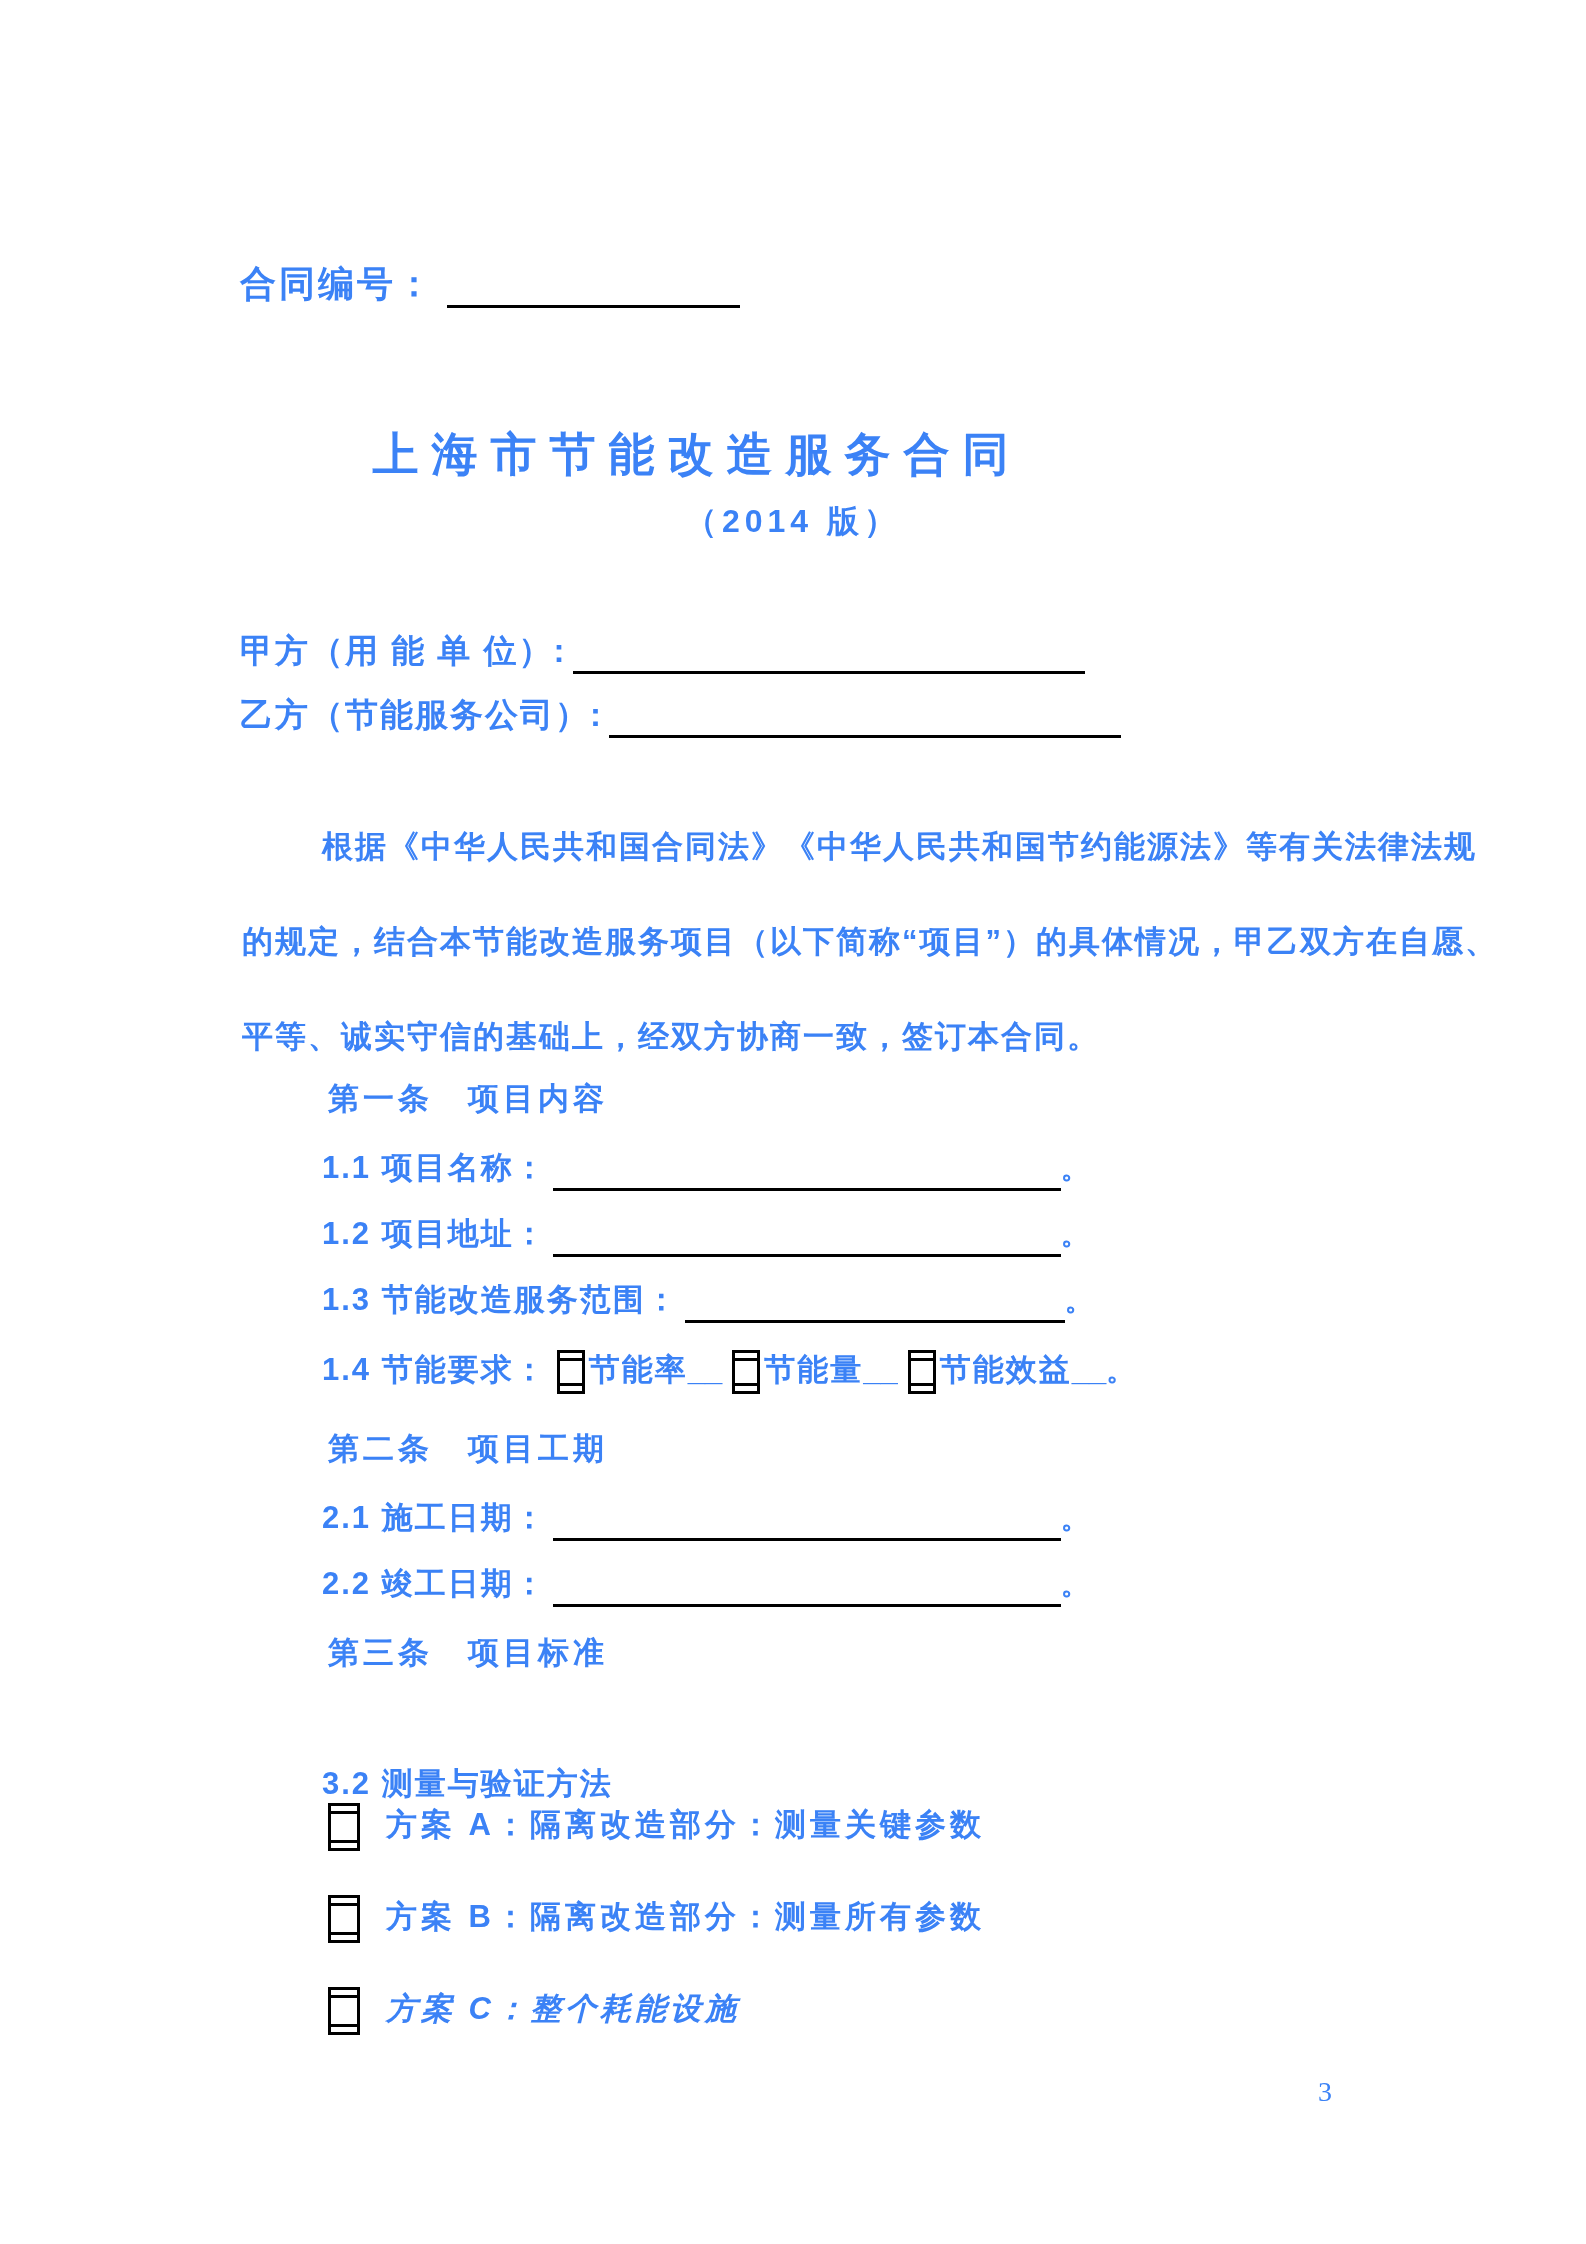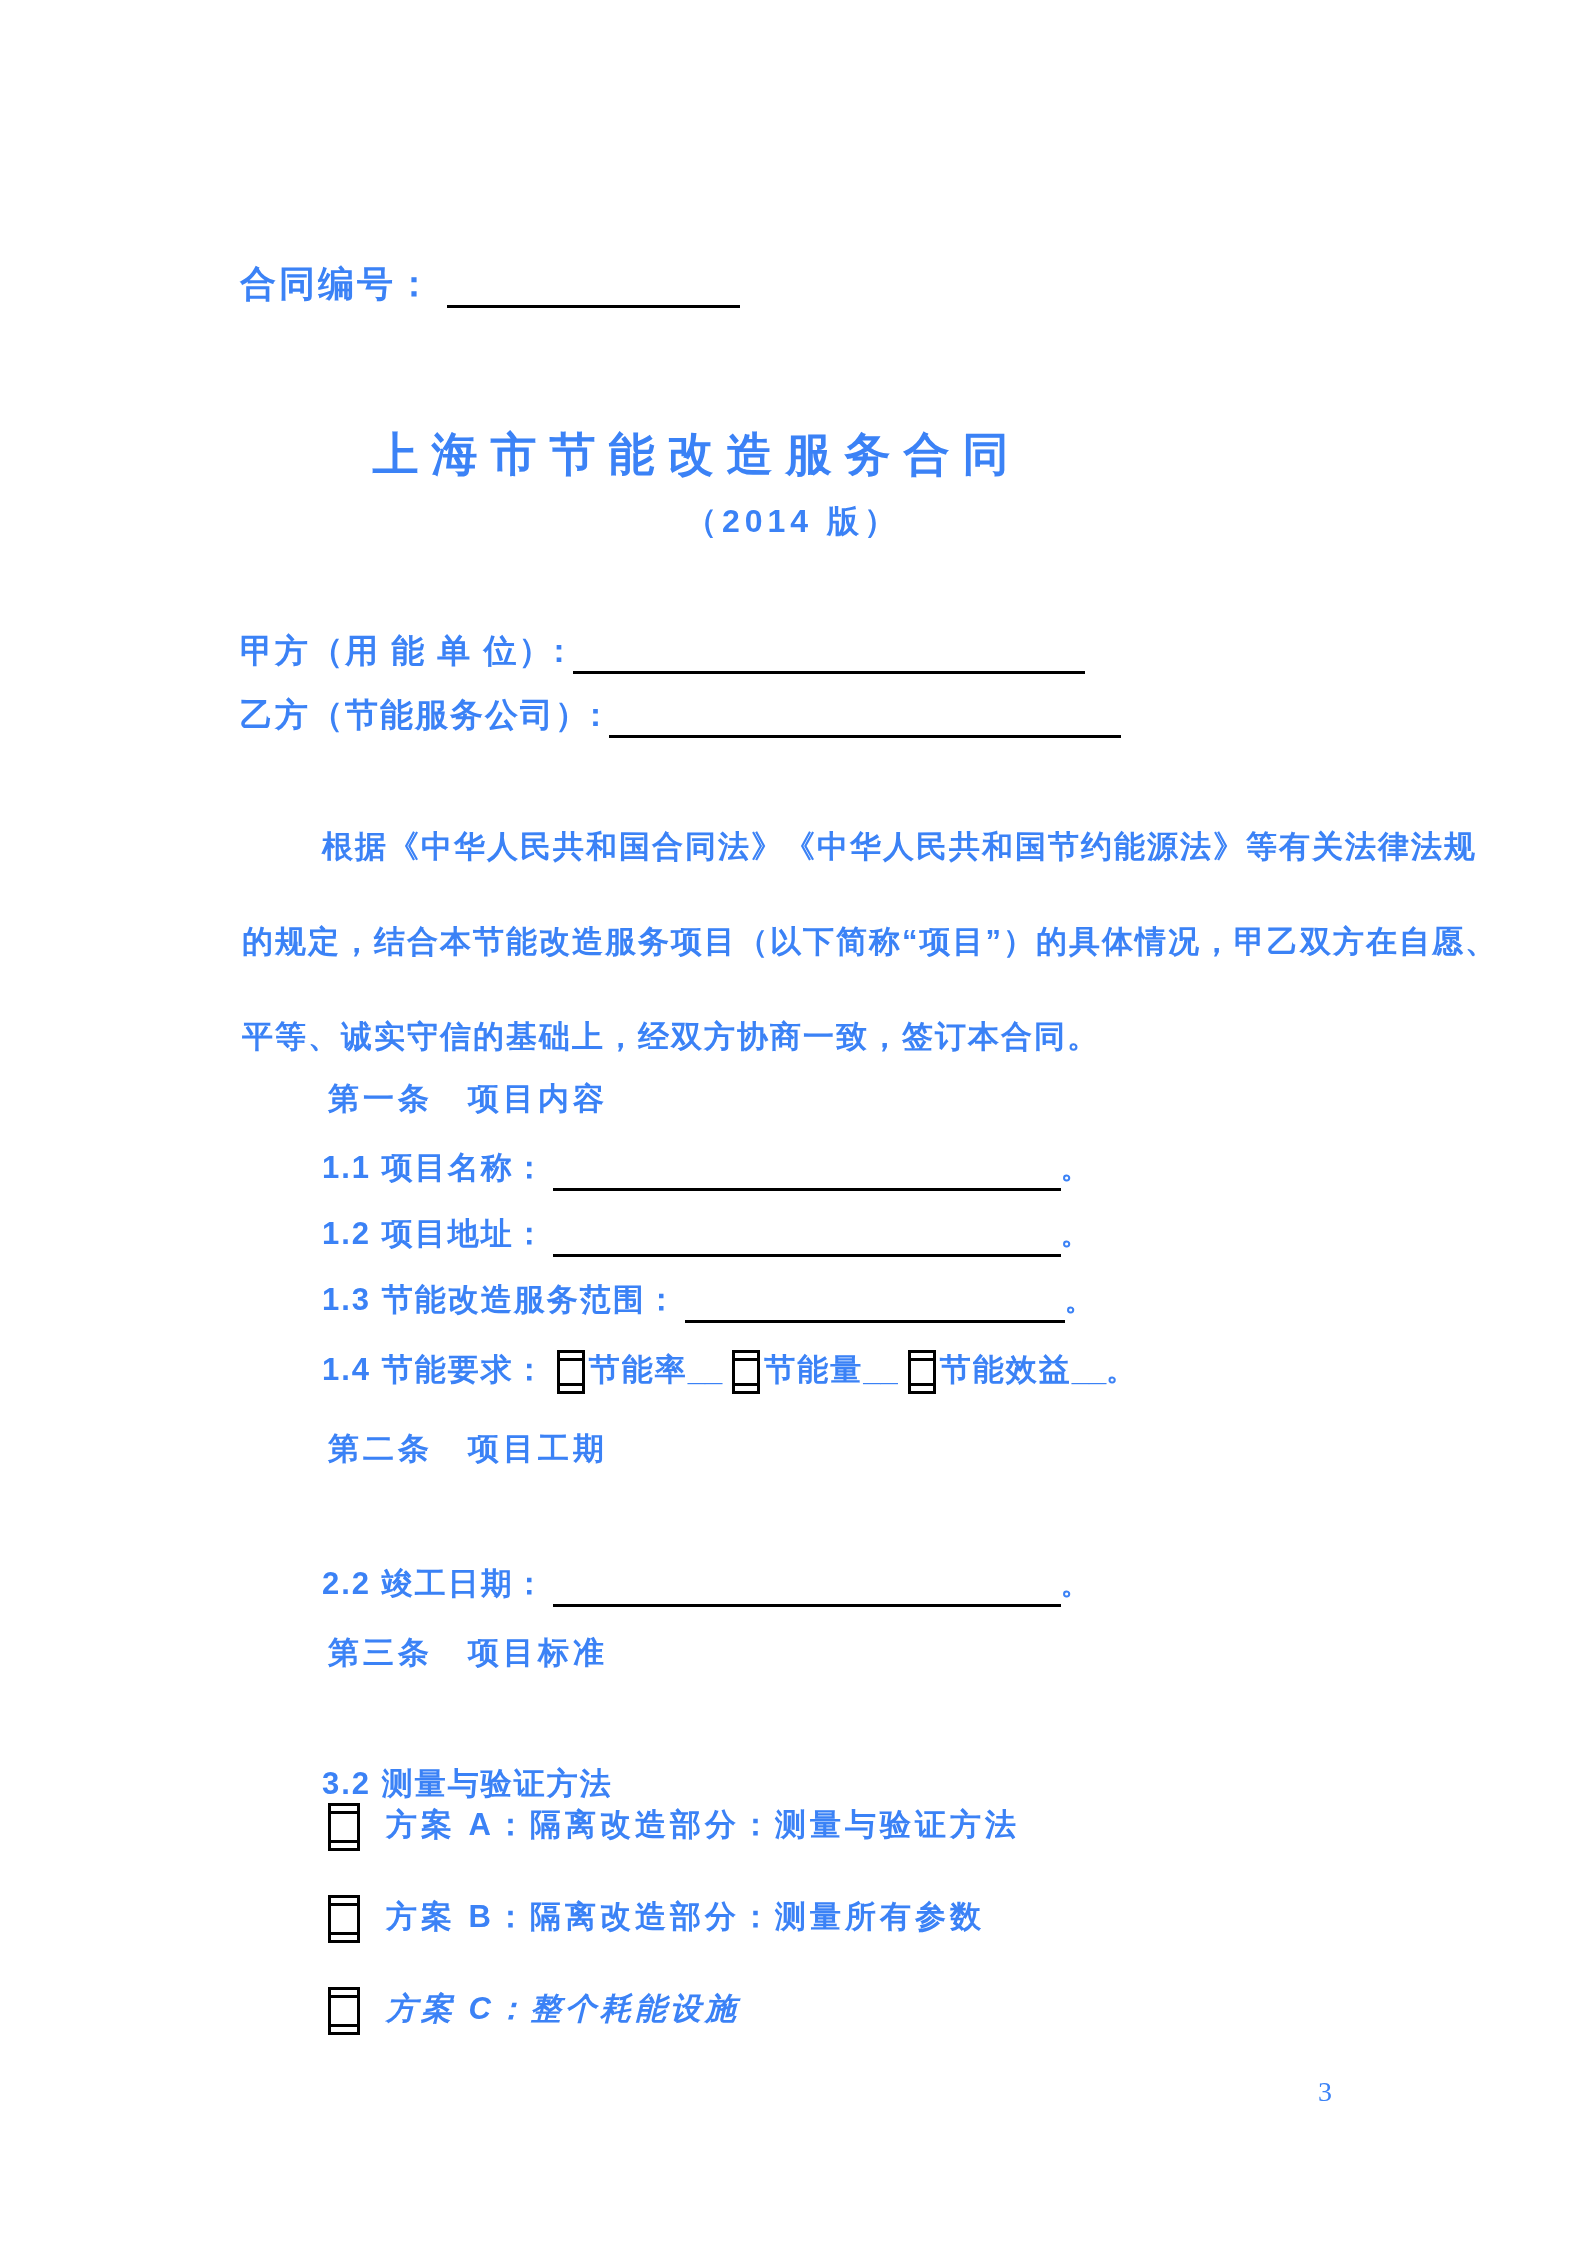--- a/index.html
+++ b/index.html
@@ -112,34 +112,37 @@
   <div class="row item-row i-13">
     <span>1.3 节能改造服务范围：</span><span class="fill fill-item-short fill"></span><span class="period">。</span>
   </div>
 
   <div class="row item-row i-14">
     <span>1.4 节能要求：</span><span class="cbx cbx-small"></span><span>节能率</span><span class="blank">__</span><span class="cbx cbx-small"></span><span>节能量</span><span class="blank">__</span><span class="cbx cbx-small"></span><span>节能效益</span><span class="blank">__</span><span class="period">。</span>
   </div>
 
   <div class="row sec-heading sec-2">第二条　项目工期</div>
 
+  <div class="row item-row i-21">
+    <span>2.1 施工日期：</span><span class="fill fill-item"></span><span class="period">。</span>
+  </div>
 
   <div class="row item-row i-22">
     <span>2.2 竣工日期：</span><span class="fill fill-item"></span><span class="period">。</span>
   </div>
 
   <div class="row sec-heading sec-3">第三条　项目标准</div>
 
 
   <div class="row item-row i-32">
     <span>3.2 测量与验证方法</span>
   </div>
 
   <div class="row plan-row plan-a">
-    <span class="cbx cbx-plan"></span><span>方案 A：隔离改造部分：测量与验证方法</span>
+    <span class="cbx cbx-plan"></span><span>方案 A：隔离改造部分：测量关键参数</span>
   </div>
   <div class="row plan-row plan-b">
     <span class="cbx cbx-plan"></span><span>方案 B：隔离改造部分：测量所有参数</span>
   </div>
   <div class="row plan-row plan-c">
     <span class="cbx cbx-plan"></span><span>方案 C：整个耗能设施</span>
   </div>
 
   <div class="row page-num">3</div>
 

